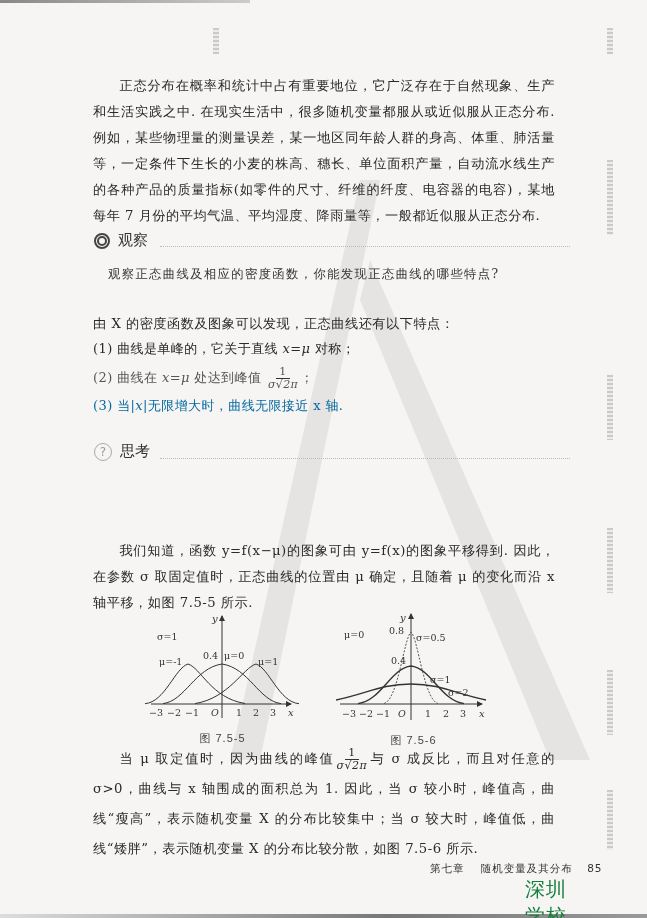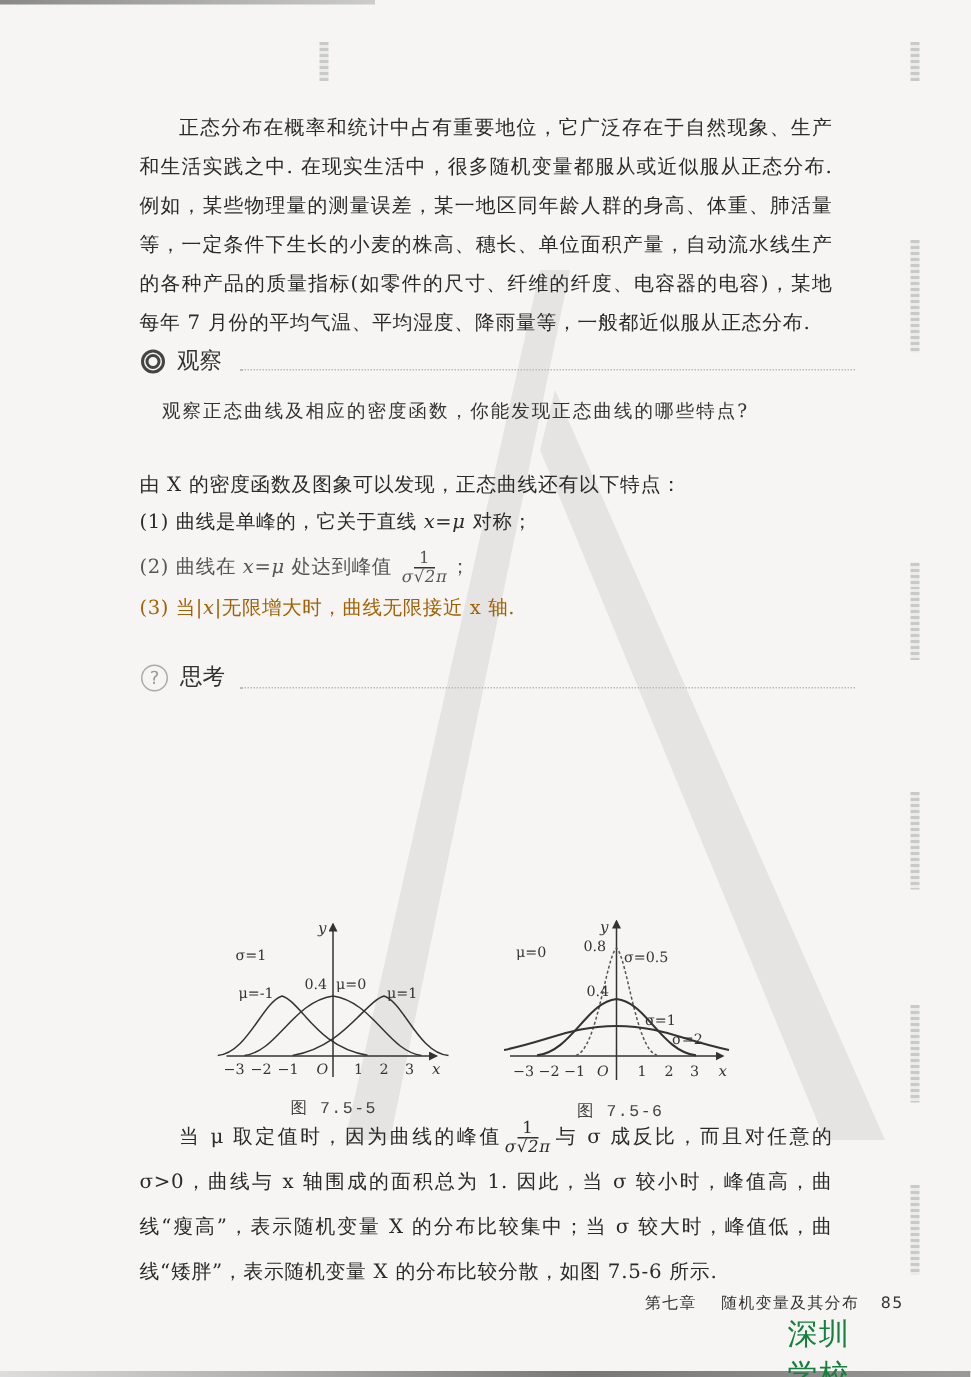--- a/index.html
+++ b/index.html
@@ -24,21 +24,21 @@
   .icon-observe { width: 16px; height: 16px; border-radius: 50%; border: 2px solid #444; box-sizing: border-box; display: flex; align-items: center; justify-content: center; }
   .icon-observe::after { content: ""; width: 6px; height: 6px; border-radius: 50%; border: 2px solid #444; }
   .icon-think { width: 18px; height: 18px; border-radius: 50%; border: 1.5px solid #aaa; box-sizing: border-box; display: flex; align-items: center; justify-content: center; color: #999; font-size: 12px; }
   .dots { position: absolute; left: 160px; width: 410px; border-top: 1px dotted #bbb; }
   .list-item { position: absolute; left: 93px; font-size: 13px; line-height: 20px; letter-spacing: 0.4px; white-space: nowrap; }
   .frac { display: inline-flex; flex-direction: column; align-items: center; vertical-align: middle; font-size: 11px; line-height: 12px; margin: 0 2px; }
   .frac .num { border-bottom: 1px solid #333; padding: 0 3px; }
   .frac .den { font-style: italic; }
   .fig { position: absolute; }
   .fig svg { display: block; }
-  .caption { font-family: Liberation Mono, monospace; font-size: 11px; color: #444; text-align: center; letter-spacing: 1px; }
+  .caption { font-family: Liberation Sans, sans-serif; font-size: 11px; color: #444; text-align: center; letter-spacing: 1px; }
   .footer { position: absolute; left: 430px; top: 862px; font-family: "DejaVu Sans","Liberation Sans",sans-serif; font-size: 10.5px; color: #333; letter-spacing: 1px; white-space: nowrap; }
   .footer .chap { margin-right: 12px; }
   .footer .pg { margin-left: 10px; }
   .site-mark { position: absolute; left: 525px; top: 876px; font-family: "DejaVu Serif","Liberation Serif",serif; font-size: 20px; color: #15803d; letter-spacing: 1px; }
   i.m { font-style: italic; }
 </style>
 </head>
 <body>
 
 <div class="page">
@@ -76,31 +76,32 @@
 
   <div class="list-item" style="top:366px;color:#555;">
     <span>(2)</span>
     <span>曲线在 </span><i class="m">x=μ</i><span> 处达到峰值</span>
     <span class="frac">
       <span class="num">1</span>
       <span class="den">σ√2π</span>
     </span><span>；</span>
   </div>
 
-  <div class="list-item" style="top:396px;color:#a16207;">
+  <div class="list-item" style="top:396px;color:#0369a1;">
     <span>(3)</span>
     <span>当|</span><i class="m">x</i><span>|无限增大时，曲线无限接近 x 轴.</span>
   </div>
 
   <div class="section-head" style="top:442px;">
     <span class="icon-think">?</span>
     <span>思考</span>
   </div>
   <div class="dots" style="top:458px;"></div>
 
+  <div class="para indent" style="top:538px;">我们知道，函数 y=f(x−μ)的图象可由 y=f(x)的图象平移得到. 因此，在参数 σ 取固定值时，正态曲线的位置由 μ 确定，且随着 μ 的变化而沿 x 轴平移，如图 7.5-5 所示.</div>
 
   <div class="fig" style="left:145px;top:608px;">
     <svg width="155" height="135" viewBox="0 0 155 135">
       <defs>
         <marker id="arr1" markerWidth="6" markerHeight="6" refX="5" refY="3" orient="auto">
             <path d="M0,0 L6,3 L0,6 Z" fill="#333"></path>
           </marker>
       </defs>
 
       <line x1="6" y1="96" x2="146" y2="96" stroke="#333" stroke-width="1" marker-end="url(#arr1)"></line>

